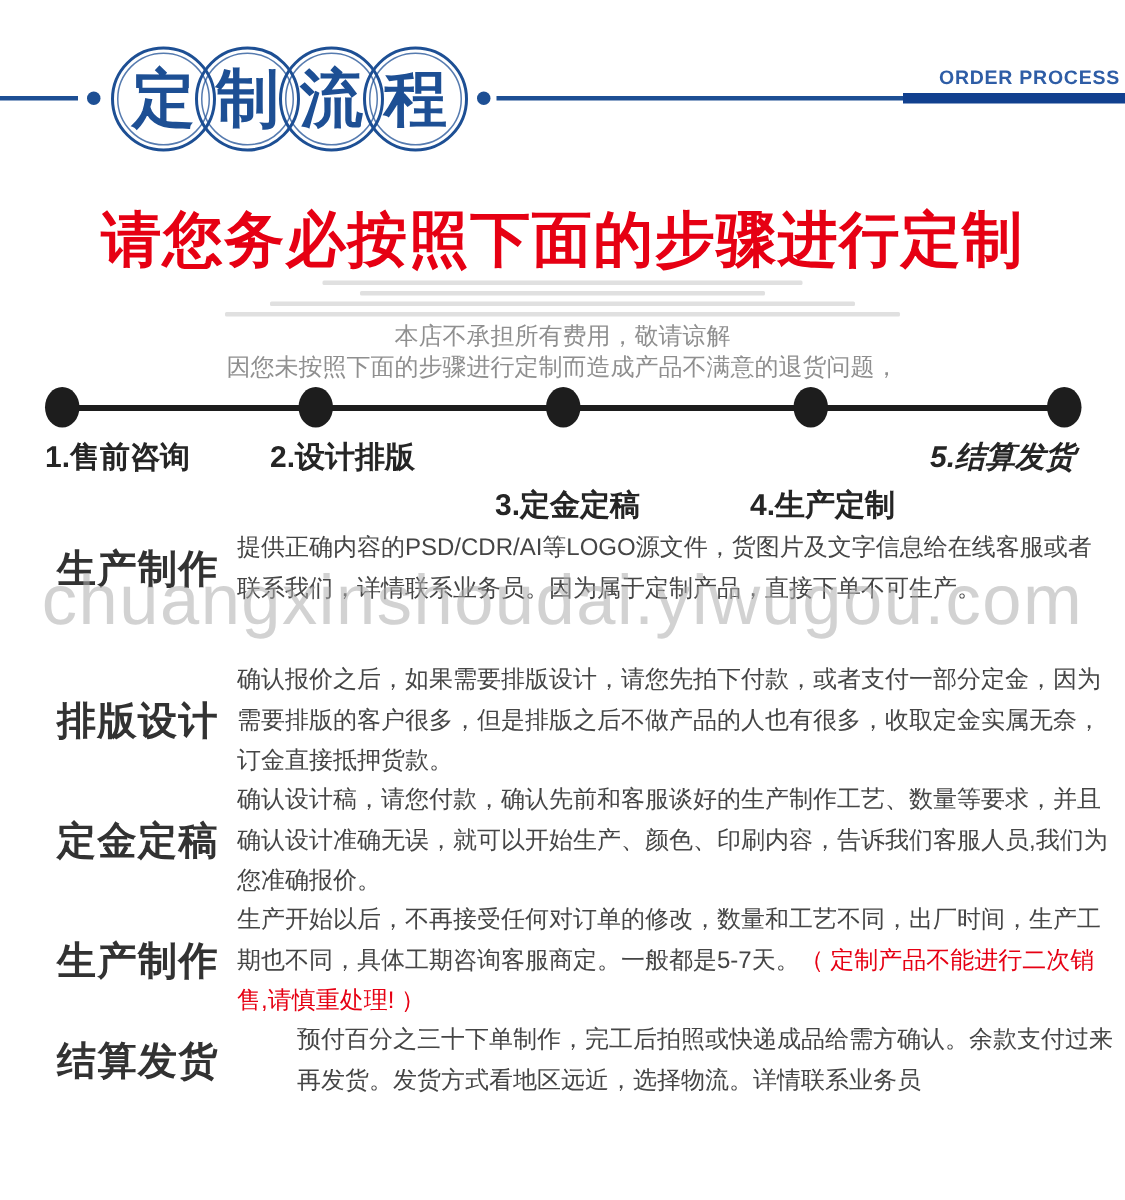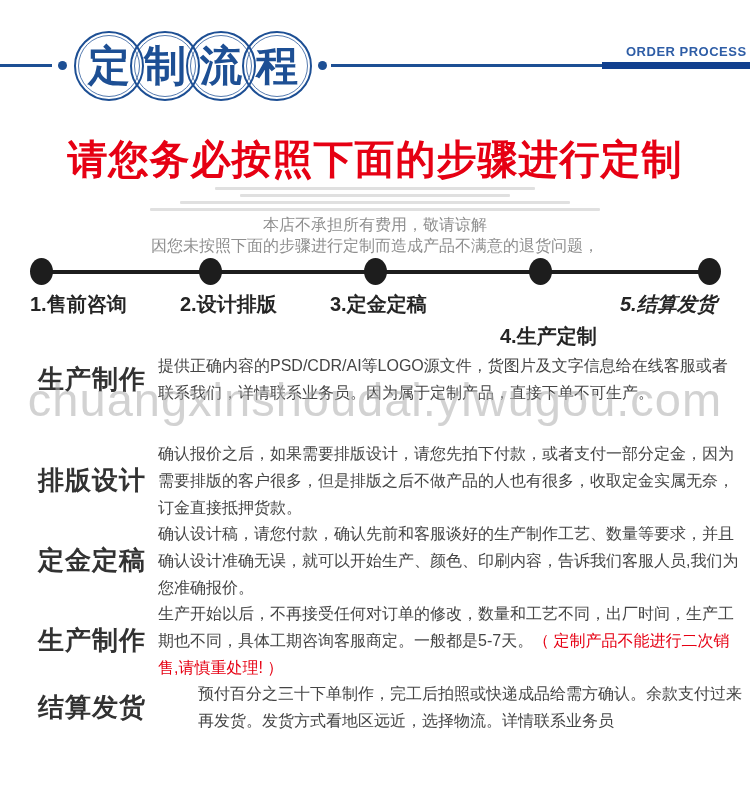--- a/index.html
+++ b/index.html
@@ -44,21 +44,21 @@
     font-size:16px;line-height:21px;color:#8f8f8f;
   }
   
   .timeline{position:absolute;left:0;top:254px;width:688px;height:64px;}
   .tl-line{position:absolute;left:36px;top:16px;width:678px;height:4px;background:#1d1d1d;}
   .tl-dot{position:absolute;top:4px;width:23px;height:27px;border-radius:50%;background:#1d1d1d;}
   .tl-label{
     position:absolute;top:37px;font-size:20px;font-weight:700;color:#252525;white-space:nowrap;
   }
   .d1{left:30px;} .d2{left:199px;} .d3{left:364px;} .d4{left:529px;} .d5{left:698px;}
-  .l1{left:30px;} .l2{left:180px;} .l3{left:330px;} .l4{left:500px;margin-top:32px;} .l5{left:620px;font-style:italic;}
+  .l1{left:30px;} .l2{left:180px;} .l3{left:330px;margin-top:32px;} .l4{left:500px;margin-top:32px;} .l5{left:620px;font-style:italic;}
   
   .section{
     position:absolute;left:38px;right:8px;display:flex;align-items:center;
   }
   .s1{top:352px;} .s2{top:440px;} .s3{top:520px;} .s4{top:600px;} .s5{top:680px;gap:40px;}
   .section-label{
     flex:none;width:112px;font-size:26px;font-weight:800;letter-spacing:1px;color:#323232;
   }
   .section-text{
     flex:1;margin-left:8px;font-size:16px;line-height:27px;color:#454545;

